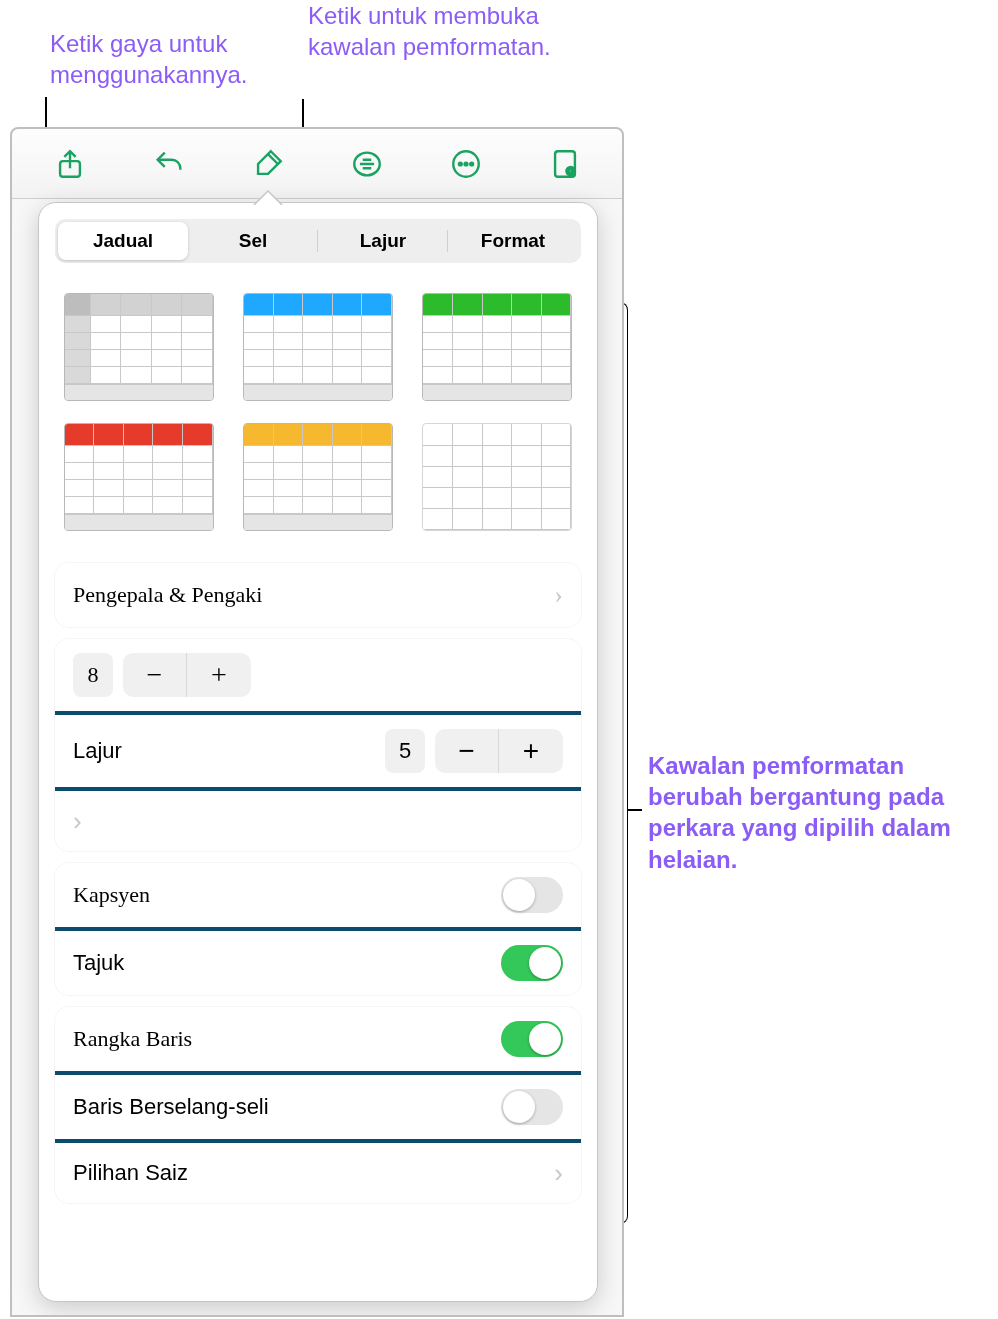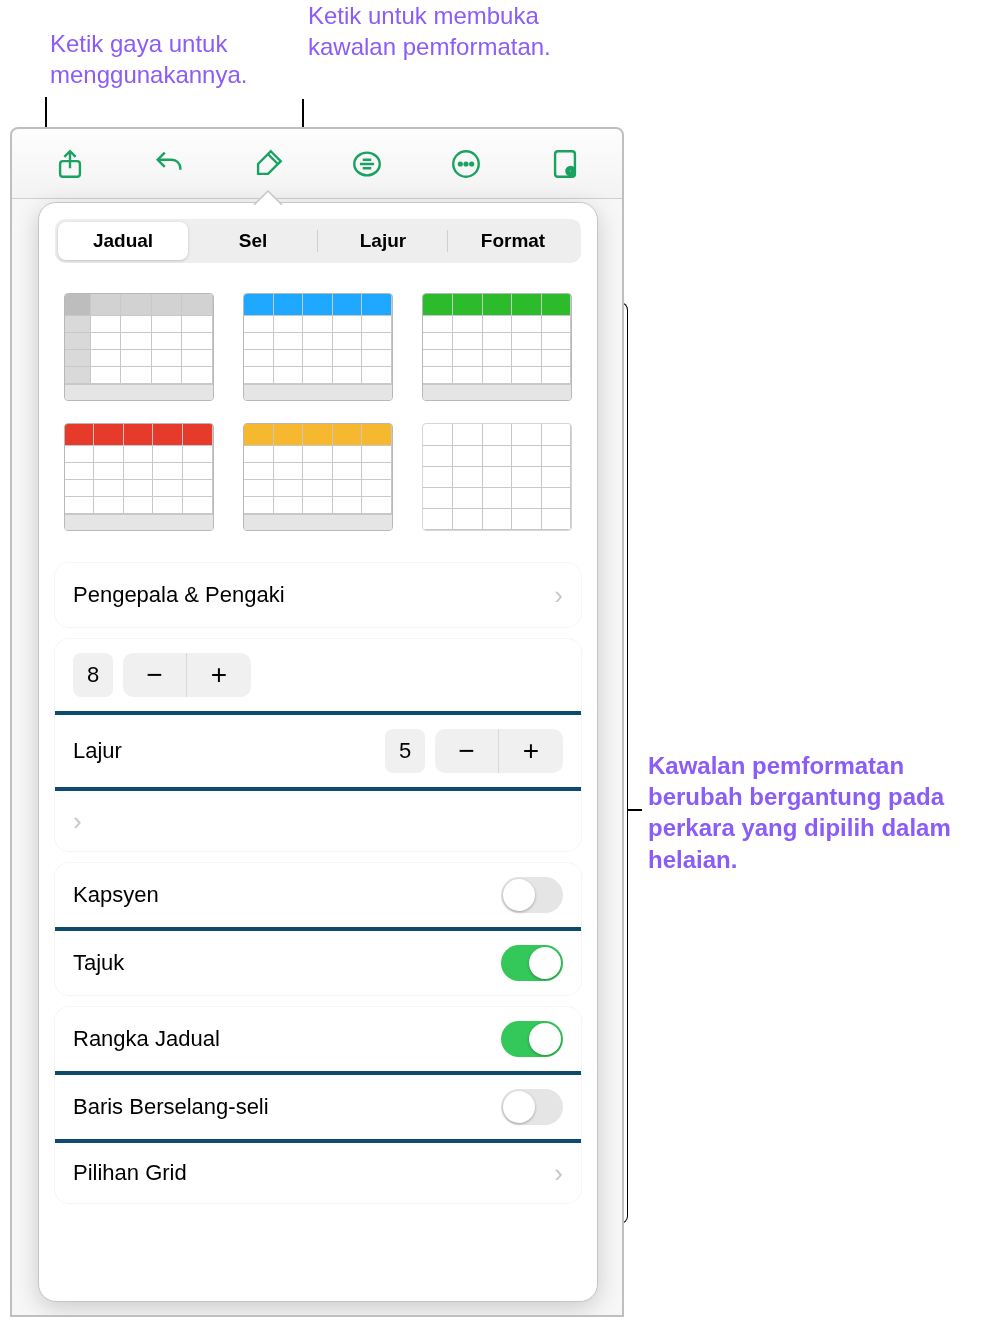--- a/index.html
+++ b/index.html
@@ -174,21 +174,21 @@
   }
   .row {
     display: flex;
     align-items: center;
     padding: 14px 18px;
     min-height: 64px;
     font-size: 22px;
     color: #000;
     border-top: 4px solid #0c4a6e;
   }
-  .row:first-child { border-top: none; }
+  .row:first-child { border-top: none; font-family: Liberation Serif, serif; }
   .row-label { flex: 1; }
   .chevron {
     color: #c7c7cc;
     font-size: 26px;
     font-weight: 300;
   }
   .value-badge {
     background: #f0f0f0;
     border-radius: 8px;
     min-width: 40px;
@@ -608,32 +608,32 @@
       <div class="row">
         <span class="row-label">Tajuk</span>
         <div class="toggle on">
             <div class="knob"></div>
           </div>
       </div>
     </div>
 
     <div class="section">
       <div class="row">
-        <span class="row-label">Rangka Jadual</span>
+        <span class="row-label">Rangka Baris</span>
         <div class="toggle on">
             <div class="knob"></div>
           </div>
       </div>
       <div class="row">
         <span class="row-label">Baris Berselang-seli</span>
         <div class="toggle">
             <div class="knob"></div>
           </div>
       </div>
       <div class="row">
-        <span class="row-label">Pilihan Grid</span>
+        <span class="row-label">Pilihan Saiz</span>
         <span class="chevron">›</span>
       </div>
     </div>
 
   </div>
 
 </div>
 
 </body></html>

